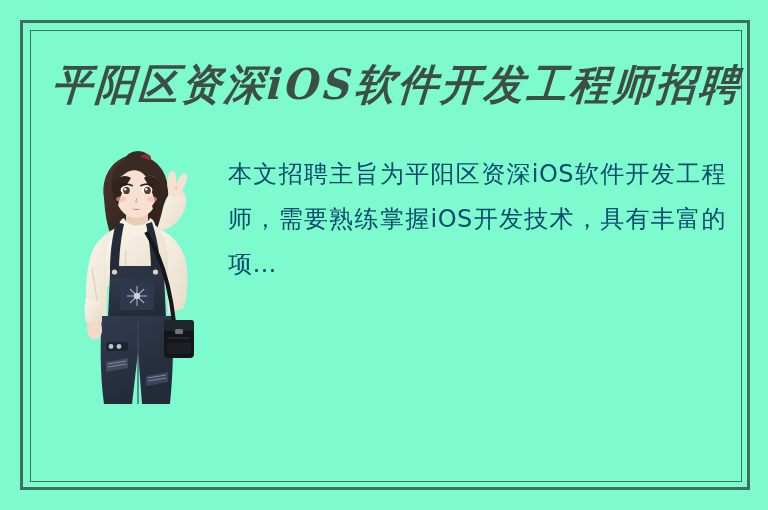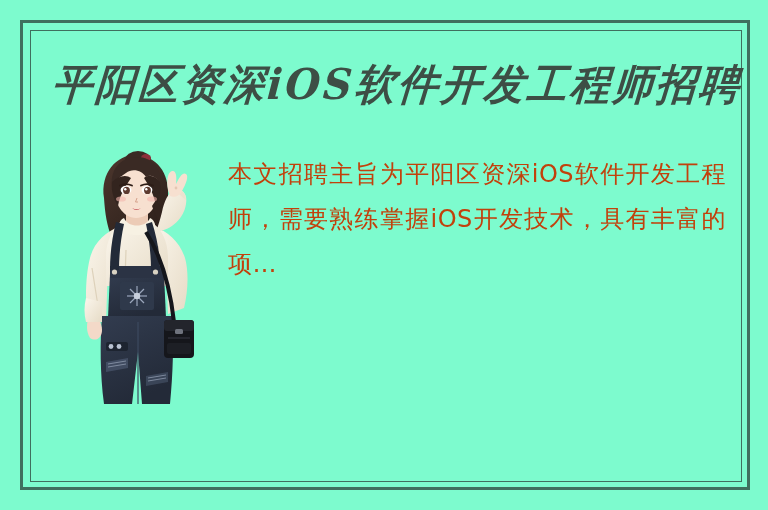--- a/index.html
+++ b/index.html
@@ -77,21 +77,21 @@
     top: 18px;
     width: 125px;
     height: 258px;
   }
 
   .body-text {
     position: absolute;
     left: 180px;
     top: 0px;
     right: 8px;
-    color: #c2410c;
+    color: #0c4a6e;
     font-family: "DejaVu Sans", "Liberation Sans", sans-serif;
     font-size: 24px;
     line-height: 45px;
     letter-spacing: 0.5px;
     text-align: justify;
     text-justify: inter-character;
   }
 
   
   .figure-wrap svg { display: block; }

